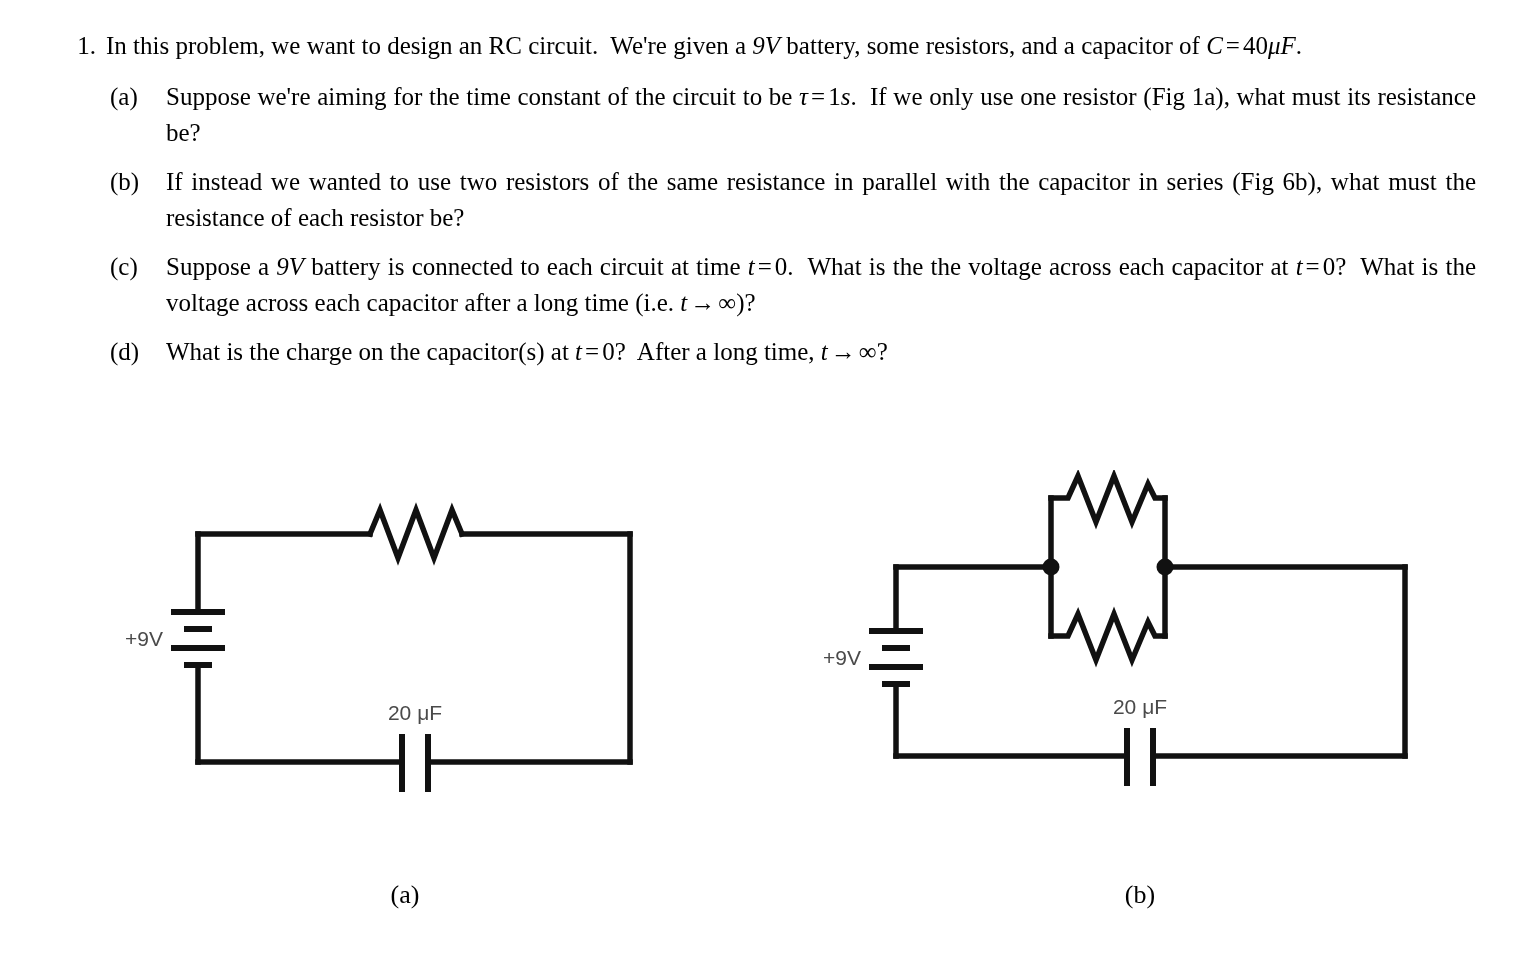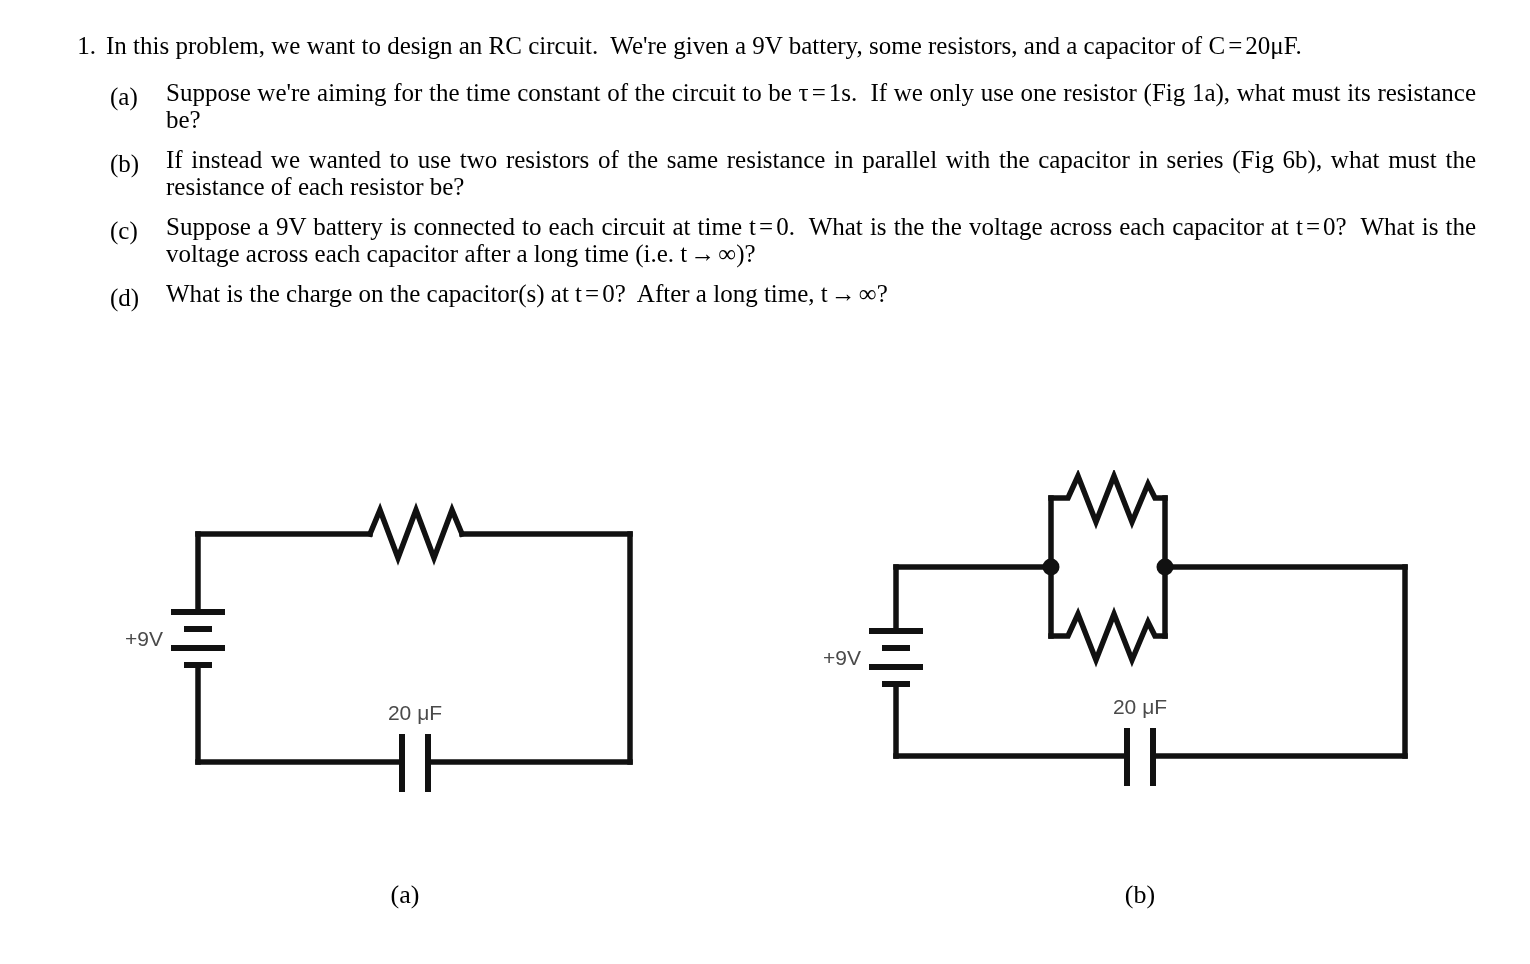--- a/index.html
+++ b/index.html
@@ -74,29 +74,30 @@
     flex: 0 0 56px;
     width: 56px;
     font-size: 25px;
     line-height: 35px;
     text-align: left;
   }
 
   .sub-body {
     flex: 1 1 auto;
     font-size: 25px;
-    line-height: 27px;
+    line-height: 36px;
     text-align: justify;
     text-align-last: left;
     max-width: 1310px;
   }
 
   
   .mi {
     font-family: "Liberation Serif", "DejaVu Serif", serif;
+    font-style: italic;
     margin-top: 14px;
   }
   .mn { font-style: normal; }
   .mo { font-style: normal; padding: 0 3px; }
 
   
   .figures {
     position: absolute;
     left: 0;
     top: 470px;
@@ -142,21 +143,21 @@
     fill: #4a4a4a;
   }
 </style>
 </head>
 <body>
 
 <div class="problem">
 
   <div class="prob-item" id="main-statement">
     <div class="prob-num">1.</div>
-    <div class="prob-body">In this problem, we want to design an RC circuit.&nbsp; We're given a <span class="mi">9V</span> battery, some resistors, and a capacitor of <span class="mi">C</span><span class="mo">=</span><span class="mn">20</span><span class="mi">μF</span>.</div>
+    <div class="prob-body">In this problem, we want to design an RC circuit.&nbsp; We're given a <span class="mi">9V</span> battery, some resistors, and a capacitor of <span class="mi">C</span><span class="mo">=</span><span class="mn">40</span><span class="mi">μF</span>.</div>
   </div>
 
   <div class="subitems">
 
     <div class="sub-item">
       <div class="sub-label">(a)</div>
       <div class="sub-body">Suppose we're aiming for the time constant of the circuit to be <span class="mi">τ</span><span class="mo">=</span><span class="mn">1</span><span class="mi">s</span>.&nbsp; If we only use one resistor (Fig 1a), what must its resistance be?</div>
     </div>
 
     <div class="sub-item">

